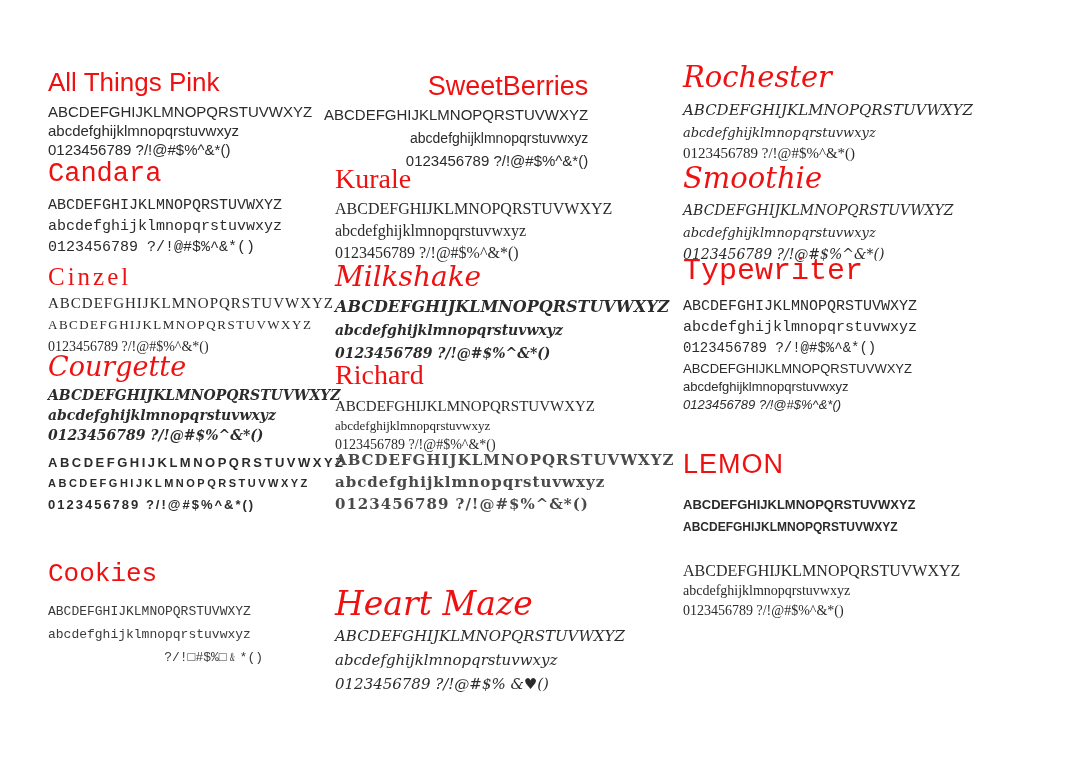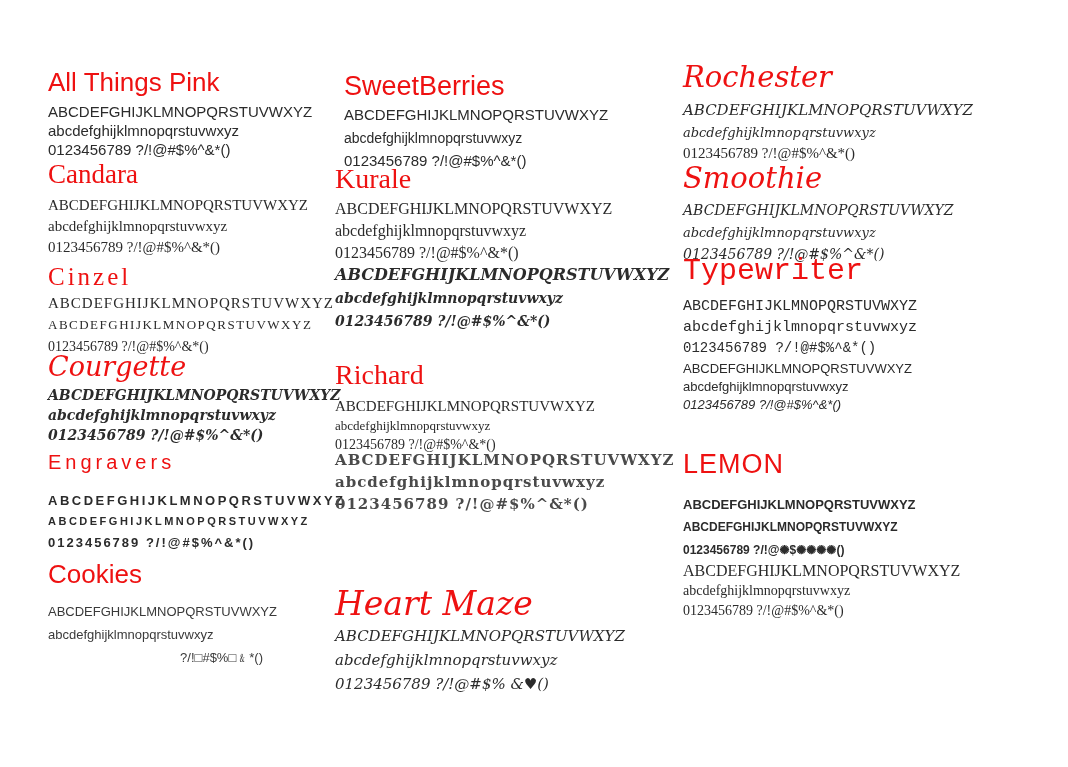--- a/index.html
+++ b/index.html
@@ -24,51 +24,51 @@
     white-space:nowrap;
   }
   .line{
     color:var(--ink);
     white-space:nowrap;
   }
 
   
   .s0{left:48px;top:68px;}  .s1{left:48px;top:160px;}  .s2{left:48px;top:263px;}
   .s3{left:48px;top:352px;} .s4{left:48px;top:452px;}  .s5{left:48px;top:560px;}
-  .s6{left:344px;top:72px;} .s7{left:335px;top:164px;} .s8{left:335px;top:262px;}
+  .s6{left:324px;top:72px;text-align:right;} .s7{left:335px;top:164px;} .s8{left:335px;top:262px;}
   .s9{left:335px;top:360px;}.s10{left:335px;top:449px;}.s11{left:335px;top:586px;}
   .s12{left:683px;top:62px;}.s13{left:683px;top:163px;}.s14{left:683px;top:255px;}
   .s15{left:683px;top:360px;}.s16{left:683px;top:450px;}.s17{left:683px;top:560px;}
 
   
   .f-atp{font-family:"Liberation Sans",sans-serif;}
   .f-atp .title{font-size:26px;}
   .f-atp .line{font-size:15px;line-height:19px;}
 
-  .f-candara{font-family:Liberation Serif, serif;}
+  .f-candara{font-family:Liberation Mono, monospace;}
   .f-candara .title{font-size:27px;}
   .f-candara .line{font-size:15px;line-height:21px;}
 
   .f-cinzel{font-family:"Liberation Serif",serif;}
   .f-cinzel .title{font-size:25px;letter-spacing:3px;margin-bottom:2px;}
   .f-cinzel .uc{font-size:15px;letter-spacing:1px;line-height:22px;}
   .f-cinzel .lc{font-size:13px;letter-spacing:1.5px;line-height:22px;}
   .f-cinzel .num{font-size:14px;line-height:22px;}
 
   .f-courgette{font-family:"DejaVu Serif",serif;font-style:italic;font-weight:bold;}
   .f-courgette .title{font-size:27px;margin-bottom:4px;}
   .f-courgette .line{font-size:14px;line-height:20px;}
 
   .f-engravers{font-family:"Liberation Sans",sans-serif;font-weight:bold;}
   .f-engravers .title{font-size:20px;letter-spacing:4px;margin-bottom:16px;}
   .f-engravers .uc{font-size:13px;letter-spacing:2.5px;line-height:21px;}
   .f-engravers .lc{font-size:11px;letter-spacing:2.5px;line-height:21px;}
   .f-engravers .num{font-size:13px;letter-spacing:2px;line-height:21px;}
 
-  .f-cookies{font-family:Liberation Sans, sans-serif;}
+  .f-cookies{font-family:Liberation Mono, monospace;}
   .f-cookies .title{font-size:26px;margin-bottom:12px;}
   .f-cookies .line{font-size:13px;line-height:23px;color:#3a3a3a;}
   .f-cookies .num{width:215px;text-align:right;}
 
   .f-sweetberries{font-family:"Liberation Sans",sans-serif;}
   .f-sweetberries .title{font-size:27px;margin-bottom:2px;}
   .f-sweetberries .uc{font-size:15px;line-height:24px;}
   .f-sweetberries .lc{font-size:14px;line-height:23px;}
   .f-sweetberries .num{font-size:15px;line-height:22px;}
 
@@ -158,21 +158,20 @@
   </section>
 
   <section class="spec s3 f-courgette">
     <h2 class="title">Courgette</h2>
     <div class="line uc">ABCDEFGHIJKLMNOPQRSTUVWXYZ</div>
     <div class="line lc">abcdefghijklmnopqrstuvwxyz</div>
     <div class="line num">0123456789 ?/!@#$%^&amp;*()</div>
   </section>
 
   <section class="spec s4 f-engravers">
-    <h2 class="title">Engravers</h2>
     <div class="line uc">ABCDEFGHIJKLMNOPQRSTUVWXYZ</div>
     <div class="line lc">ABCDEFGHIJKLMNOPQRSTUVWXYZ</div>
     <div class="line num">0123456789 ?/!@#$%^&amp;*()</div>
   </section>
 
   <section class="spec s5 f-cookies">
     <h2 class="title">Cookies</h2>
     <div class="line uc">ABCDEFGHIJKLMNOPQRSTUVWXYZ</div>
     <div class="line lc">abcdefghijklmnopqrstuvwxyz</div>
     <div class="line num">?/!□#$%□﹠*()</div>
@@ -186,20 +185,21 @@
   </section>
 
   <section class="spec s7 f-kurale">
     <h2 class="title">Kurale</h2>
     <div class="line uc">ABCDEFGHIJKLMNOPQRSTUVWXYZ</div>
     <div class="line lc">abcdefghijklmnopqrstuvwxyz</div>
     <div class="line num">0123456789 ?/!@#$%^&amp;*()</div>
   </section>
 
   <section class="spec s8 f-milkshake">
+    <h2 class="title">Milkshake</h2>
     <div class="line uc">ABCDEFGHIJKLMNOPQRSTUVWXYZ</div>
     <div class="line lc">abcdefghijklmnopqrstuvwxyz</div>
     <div class="line num">0123456789 ?/!@#$%^&amp;*()</div>
   </section>
 
   <section class="spec s9 f-richard">
     <h2 class="title">Richard</h2>
     <div class="line uc">ABCDEFGHIJKLMNOPQRSTUVWXYZ</div>
     <div class="line lc">abcdefghijklmnopqrstuvwxyz</div>
     <div class="line num">0123456789 ?/!@#$%^&amp;*()</div>
@@ -242,21 +242,20 @@
   <section class="spec s15 f-veggieburger">
     <div class="line uc">ABCDEFGHIJKLMNOPQRSTUVWXYZ</div>
     <div class="line lc">abcdefghijklmnopqrstuvwxyz</div>
     <div class="line num">0123456789 ?/!@#$%^&amp;*()</div>
   </section>
 
   <section class="spec s16 f-lemon">
     <h2 class="title">LEMON</h2>
     <div class="line uc">ABCDEFGHIJKLMNOPQRSTUVWXYZ</div>
     <div class="line lc">ABCDEFGHIJKLMNOPQRSTUVWXYZ</div>
-    <div class="line num">0123456789 ?/!@✺$✺✺✺✺()</div>
   </section>
 
   <section class="spec s17 f-centaur">
     <div class="line uc">ABCDEFGHIJKLMNOPQRSTUVWXYZ</div>
     <div class="line lc">abcdefghijklmnopqrstuvwxyz</div>
     <div class="line num">0123456789 ?/!@#$%^&amp;*()</div>
   </section>
 
 </div>
 

